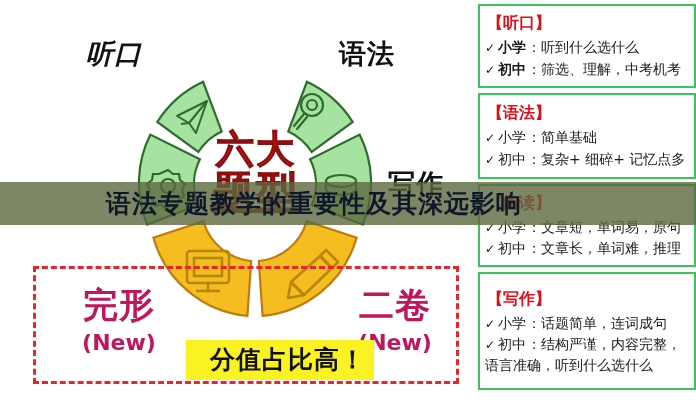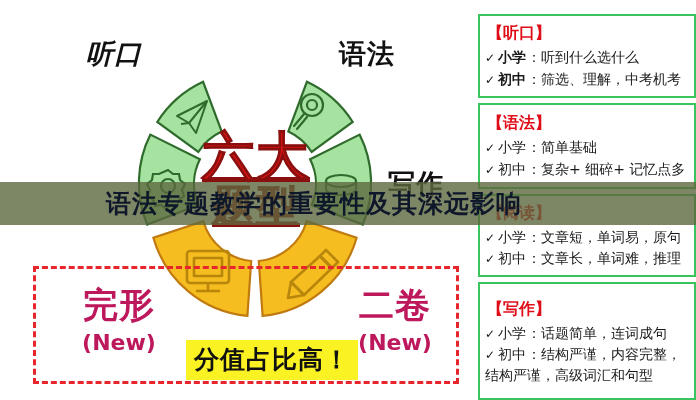--- a/index.html
+++ b/index.html
@@ -22,21 +22,21 @@
     position:absolute;left:196px;top:130px;width:120px;
     text-align:center;pointer-events:none;
   }
   .center-line{
     font-family:"DejaVu Sans",sans-serif;
     font-weight:bold;color:#d41414;
     -webkit-text-stroke:1px #8a0f0f;
     letter-spacing:2px;
     line-height:1.02;
   }
-  .center-line.l1{font-size:52px;text-decoration:underline;}
+  .center-line.l1{font-size:38px;}
   .center-line.l2{font-size:42px;margin-top:2px;text-decoration:underline;}
 
   
   .cat-label{
     position:absolute;
     font-family:"DejaVu Sans",sans-serif;
     font-weight:bold;font-size:27px;color:#111;
     letter-spacing:1px;white-space:nowrap;
   }
   .cat-tk{left:86px;top:36px;font-style:italic;}
@@ -58,27 +58,27 @@
   .red-word .big{font-size:35px;display:block;letter-spacing:1px;}
   .red-word .new{font-size:22px;display:block;margin-top:9px;}
   .rw-left{left:54px;top:288px;width:130px;}
   .rw-right{left:330px;top:288px;width:130px;}
 
   .hl-badge{
     position:absolute;left:186px;top:340px;
     background:#faf222;color:#111;
     font-family:"DejaVu Sans",sans-serif;
     font-weight:bold;font-size:25px;
-    padding:3px 8px 4px 8px;letter-spacing:1px;white-space:nowrap;
+    padding:3px 8px 4px 24px;letter-spacing:1px;white-space:nowrap;
   }
 
   
   .right-col{
     position:absolute;left:478px;top:0;width:218px;height:400px;
-    display:flex;flex-direction:column;gap:5px;padding-top:14px;
+    display:flex;flex-direction:column;gap:5px;padding-top:4px;
     box-sizing:border-box;
   }
   .info-box{
     border:2px solid #39c45c;background:#ffffff;
     box-sizing:border-box;padding:4px 4px 4px 5px;
     display:flex;flex-direction:column;justify-content:center;
   }
   .box-h{
     font-family:"DejaVu Sans",sans-serif;
     font-weight:bold;font-size:16px;color:#e00c18;
@@ -242,21 +242,21 @@
           <span class="lvl plain">小学</span>
           <span>：</span>
           <span class="desc">话题简单，连词成句</span>
         </div>
         <div class="row">
           <span class="tick">✓</span>
           <span class="lvl plain">初中</span>
           <span>：</span>
           <span class="desc">结构严谨，内容完整，</span>
         </div>
-        <div class="cont">结构严谨，高级词汇和句型</div>
+        <div class="cont">语言准确，听到什么选什么</div>
       </div>
     </div>
 
   <div class="banner">
     <div class="banner-text">语法专题教学的重要性及其深远影响</div>
   </div>
 
 </div>
 
 </body></html>

